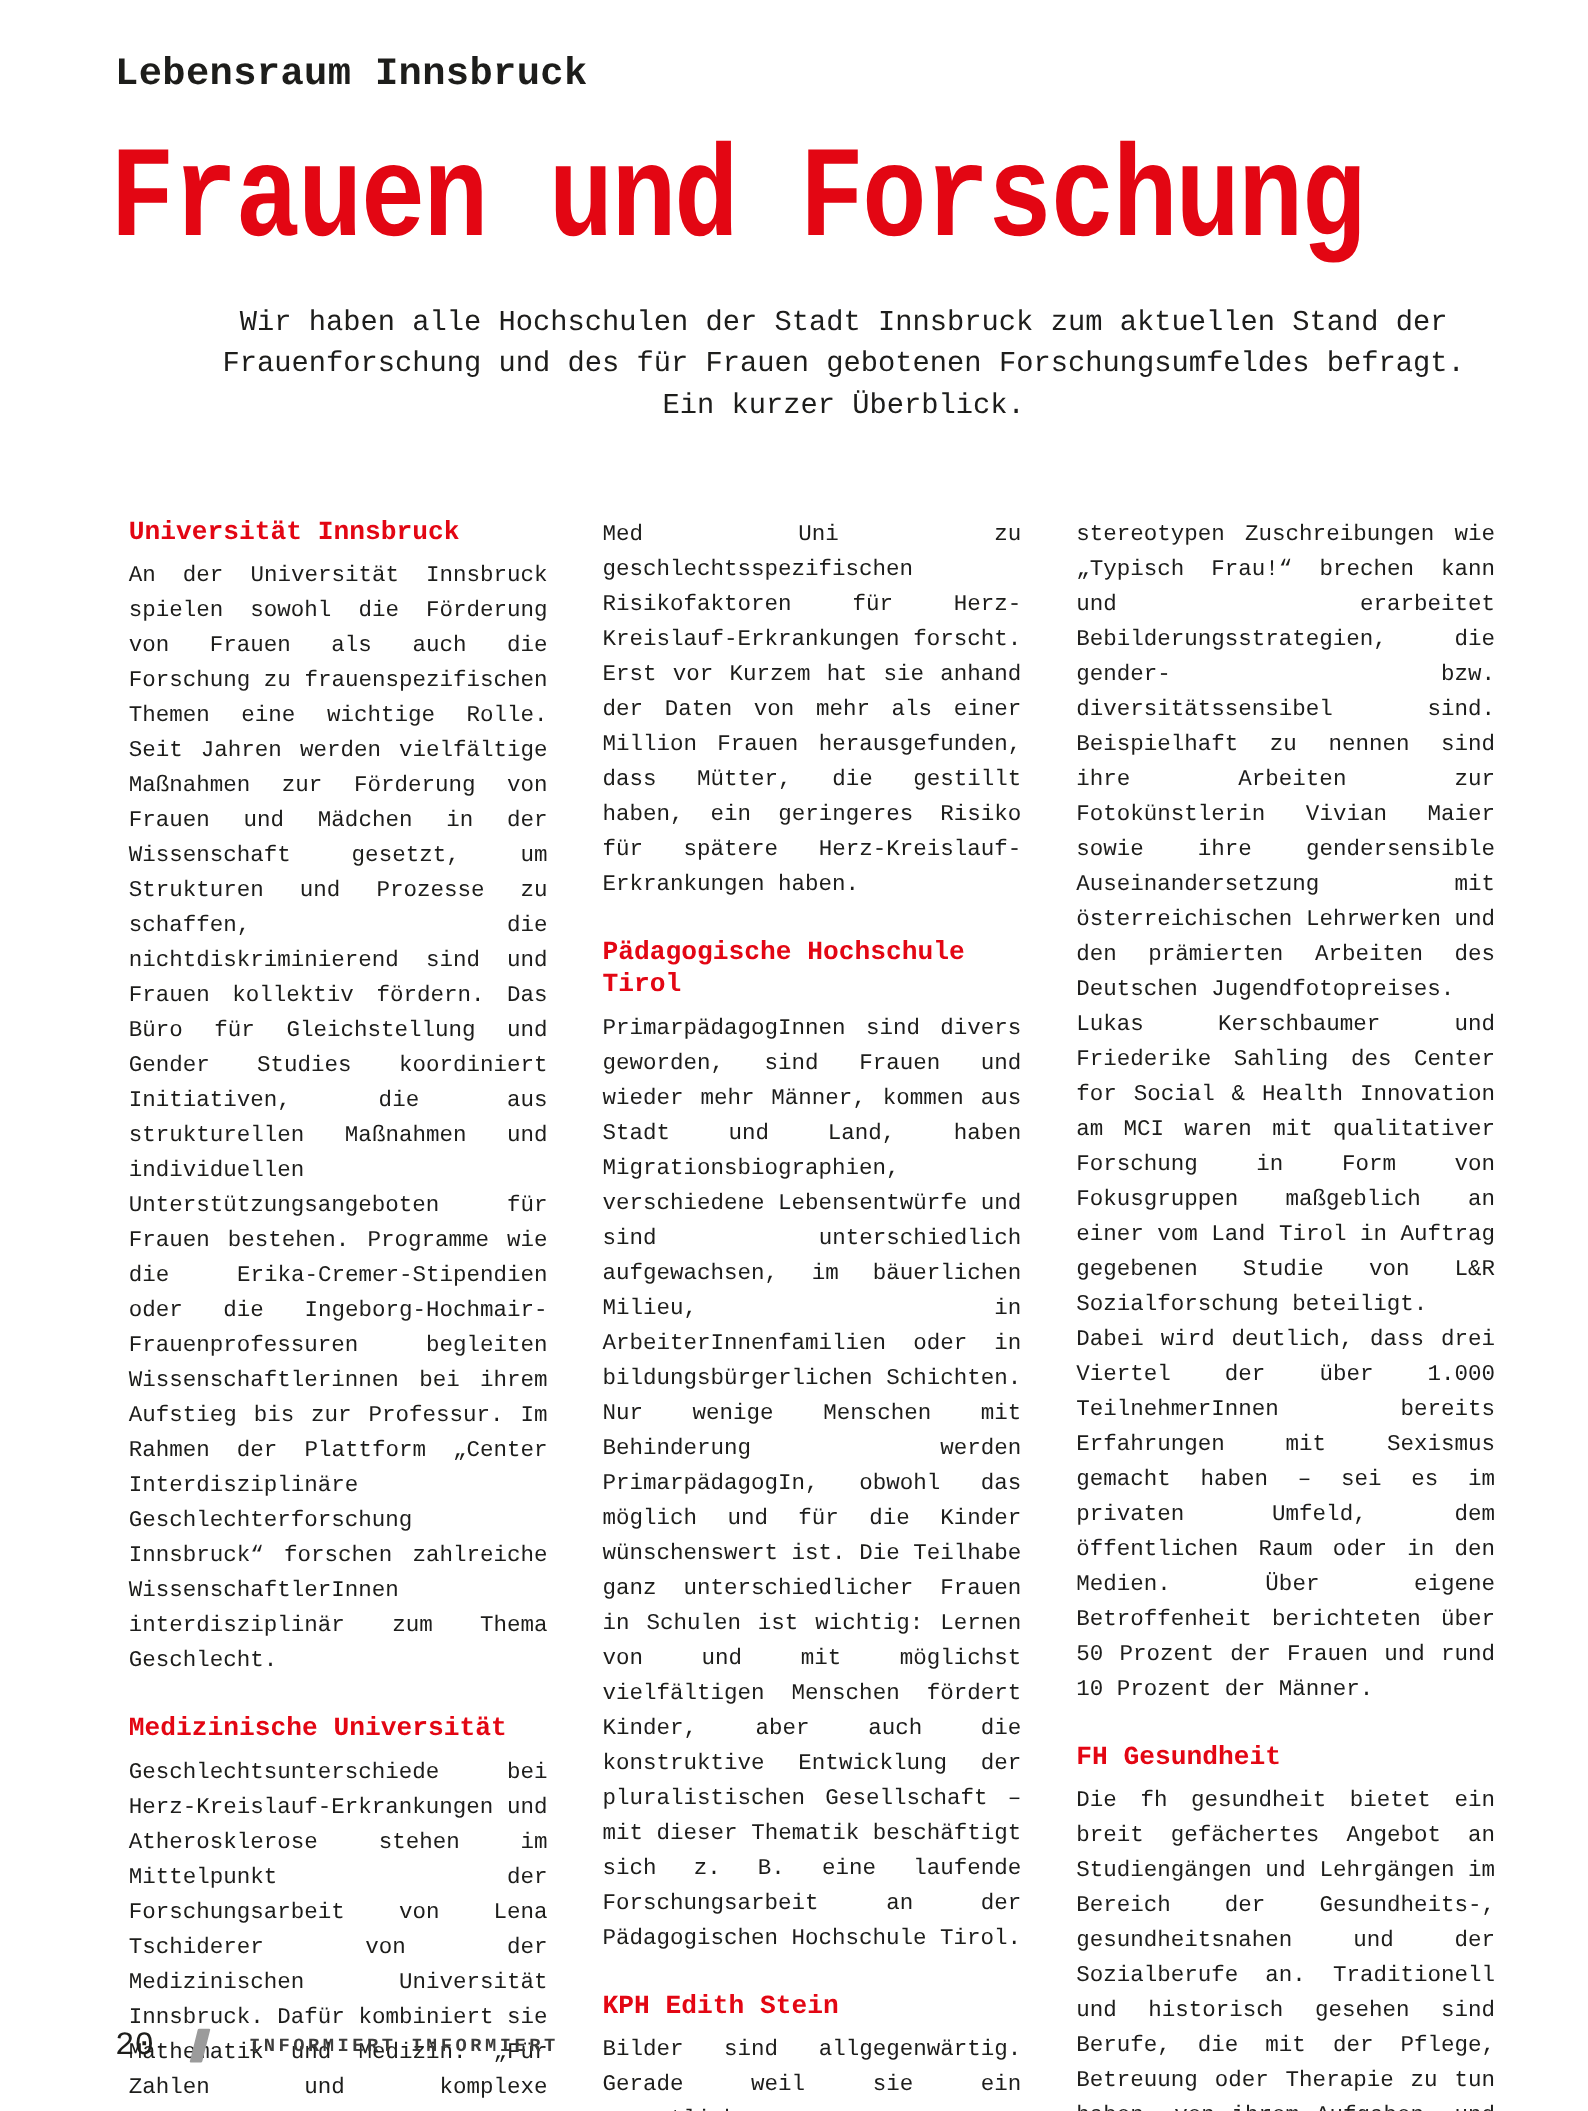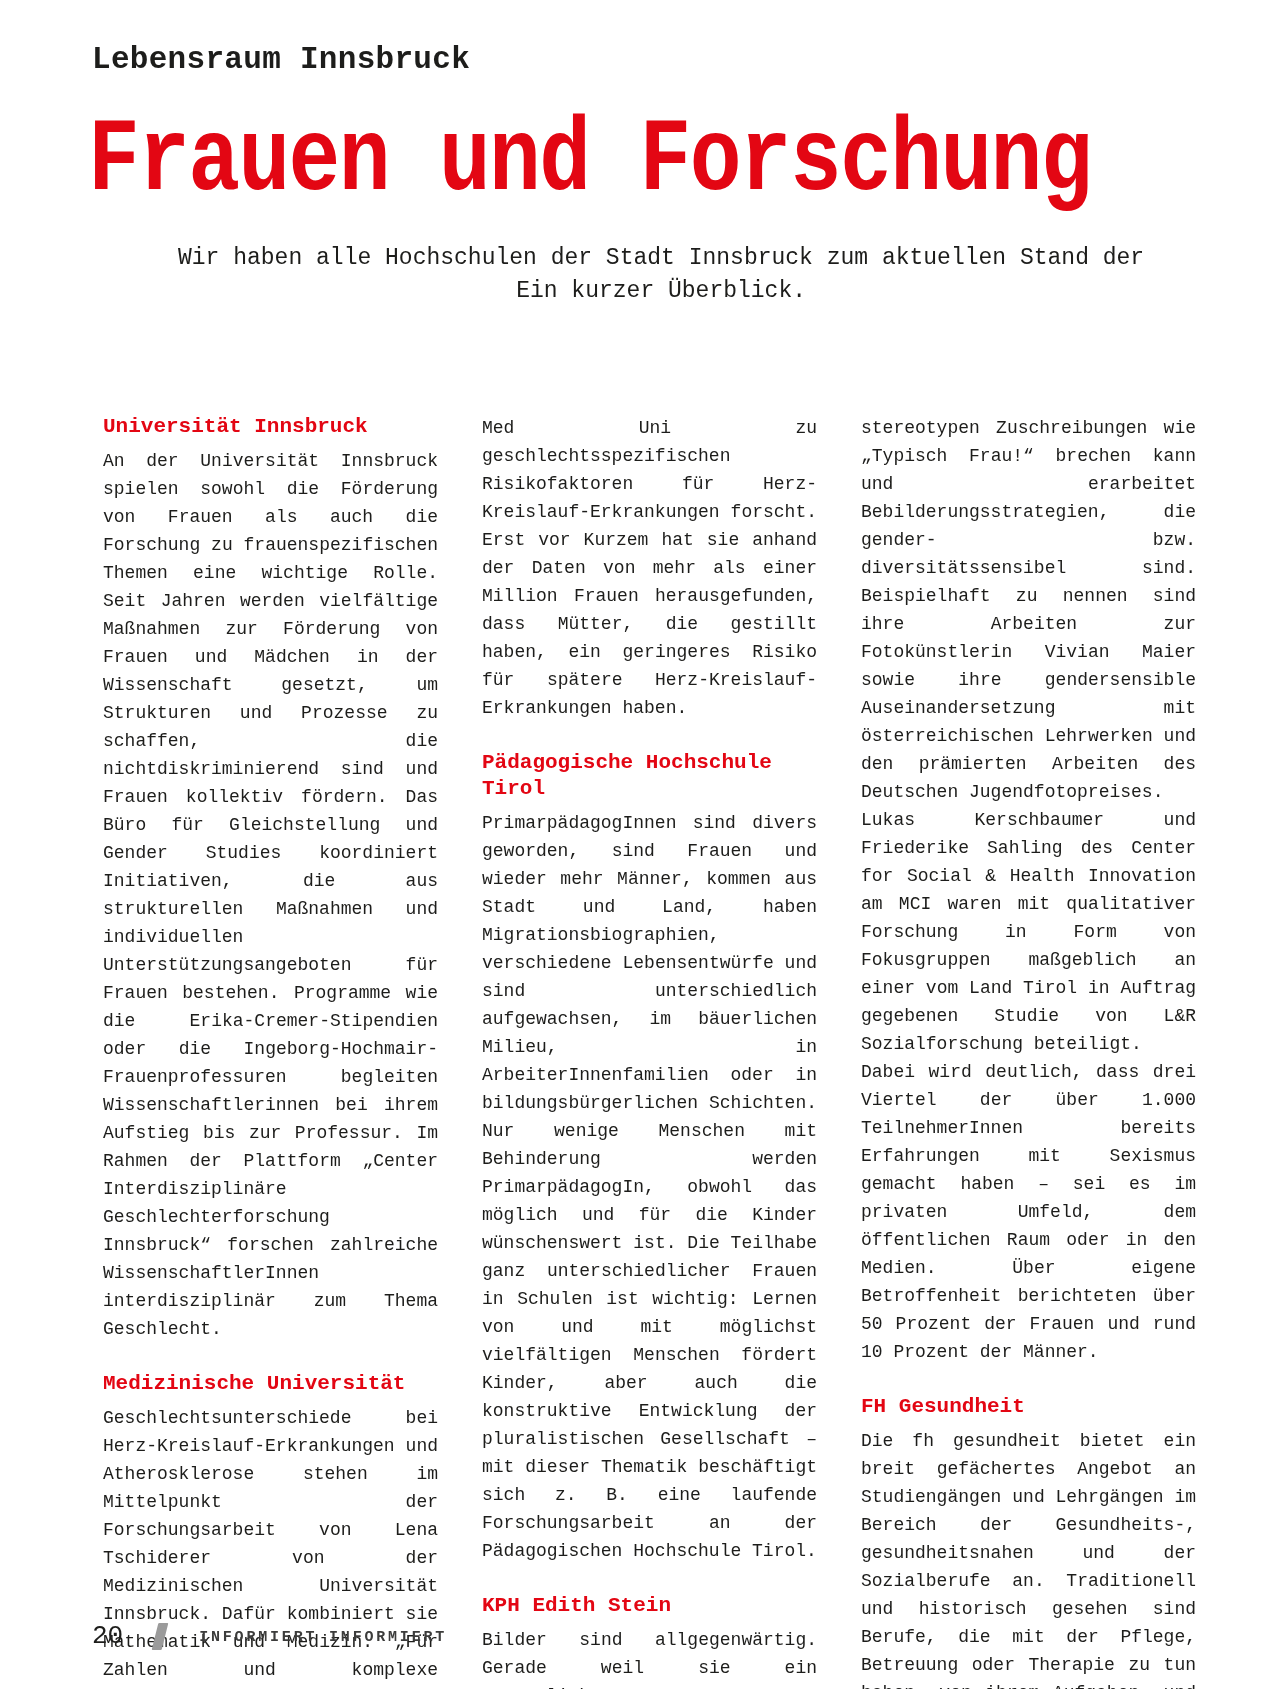--- a/index.html
+++ b/index.html
@@ -123,20 +123,21 @@
 <body>
 
 <div class="page">
 
   <div class="kicker">Lebensraum Innsbruck</div>
 
   <h1 class="title">Frauen und Forschung</h1>
 
   <div class="deck">
     <div>Wir haben alle Hochschulen der Stadt Innsbruck zum aktuellen Stand der</div>
+    <div>Frauenforschung und des für Frauen gebotenen Forschungsumfeldes befragt.</div>
     <div>Ein kurzer Überblick.</div>
   </div>
 
   <div class="columns">
 
     <div class="col">
       <h2>Universität Innsbruck</h2>
       <p lang="de">An der Universität Innsbruck spielen sowohl die Förderung von Frauen als auch die Forschung zu frauenspezifischen Themen eine wichtige Rolle. Seit Jahren werden vielfältige Maßnahmen zur Förderung von Frauen und Mädchen in der Wissenschaft gesetzt, um Strukturen und Prozesse zu schaffen, die nichtdiskriminierend sind und Frauen kollektiv fördern. Das Büro für Gleichstellung und Gender Studies koordiniert Initiativen, die aus strukturellen Maßnahmen und individuellen Unterstützungsangeboten für Frauen bestehen. Programme wie die Erika-Cremer-Stipendien oder die Ingeborg-Hochmair-Frauenprofessuren begleiten Wissenschaftlerinnen bei ihrem Aufstieg bis zur Professur. Im Rahmen der Plattform „Center Interdisziplinäre Geschlechterforschung Innsbruck“ forschen zahlreiche WissenschaftlerInnen interdisziplinär zum Thema Geschlecht.</p>
       <h2>Medizinische Universität</h2>
       <p lang="de">Geschlechtsunterschiede bei Herz-Kreislauf-Erkrankungen und Atherosklerose stehen im Mittelpunkt der Forschungsarbeit von Lena Tschiderer von der Medizinischen Universität Innsbruck. Dafür kombiniert sie Mathematik und Medizin. „Für Zahlen und komplexe Zusammenhänge konnte ich mich schon in der Schule begeistern“, erzählt die 29-Jährige, die eigentlich Medizin studieren wollte, dann aber doch ihren Master in Mathematik an der Universität Innsbruck absolvierte. „Danach war die an der Medizinischen Universität Innsbruck ausgeschriebene PhD-Stelle wie geschaffen für mich“, so Tschiderer, die heute als PostDoc am Department für Medizinische Statistik, Informatik und Gesundheitsökonomie der</p>

